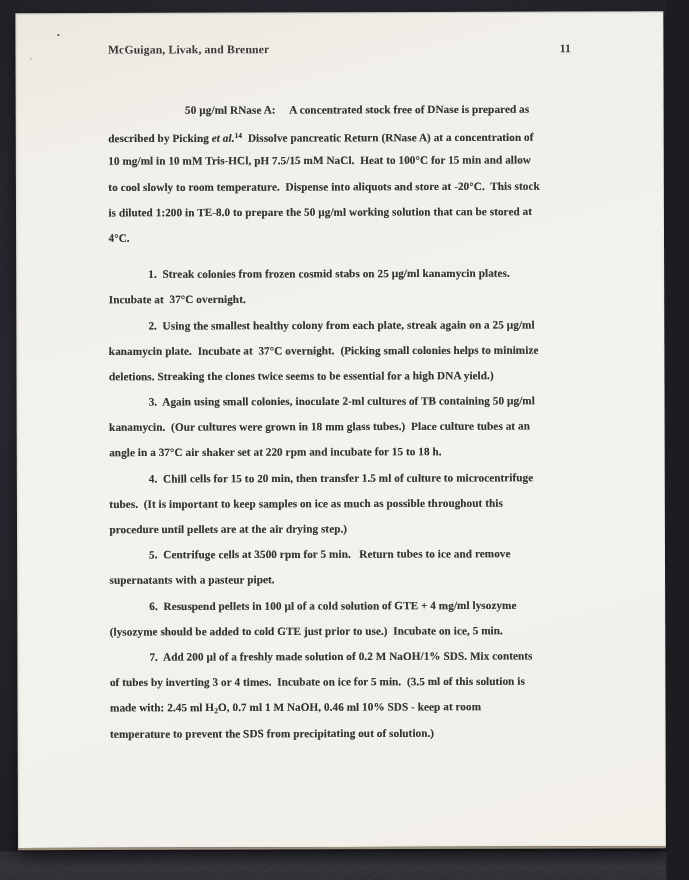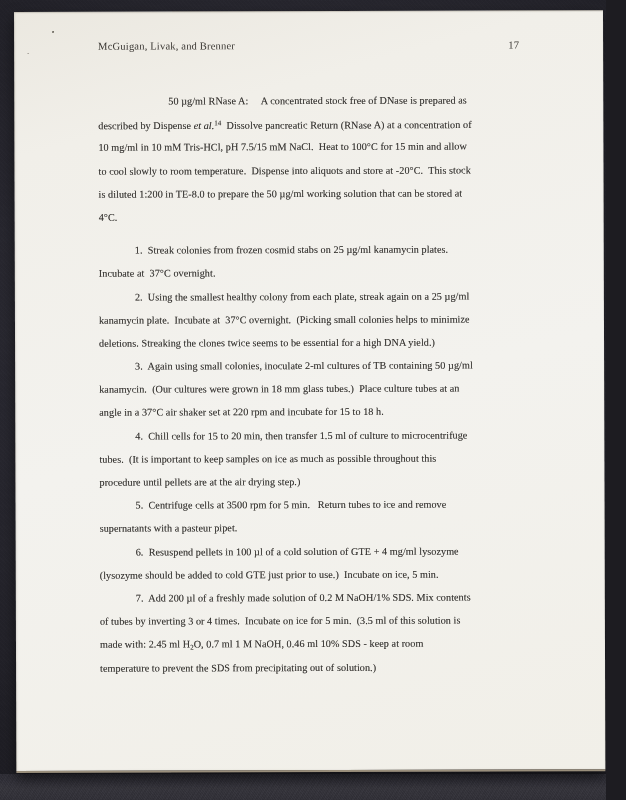--- a/index.html
+++ b/index.html
@@ -9,20 +9,21 @@
     height: 800px;
     overflow: hidden;
     background: #1d1c21;
     font-family: "Liberation Serif", "DejaVu Serif", serif;
   }
   .photo {
     position: relative;
     width: 606px;
     height: 800px;
     overflow: hidden;
+    font-weight: bold;
   }
   .backdrop {
     position: absolute;
     inset: 0;
     background:
       radial-gradient(130% 95% at 52% 42%, rgba(82,82,96,0.30), rgba(0,0,0,0.42) 88%),
       #282730;
   }
   .grain {
     position: absolute;
@@ -120,28 +121,28 @@
   <div class="floor">
     <div class="floor-grain"></div>
   </div>
 
   <div class="paper">
     <div class="speck a"></div>
     <div class="speck b"></div>
 
     <div class="running-head">
       <span>McGuigan, Livak, and Brenner</span>
-      <span>17</span>
+      <span>11</span>
     </div>
 
     <div class="text-col">
 
       <div>
         <div class="ln indent-deep">50 µg/ml RNase A:     A concentrated stock free of DNase is prepared as</div>
-        <div class="ln"><span>described by Dispense </span><span class="em-i">et al.</span><sup class="ref">14</sup><span>  Dissolve pancreatic Return (RNase A) at a concentration of</span></div>
+        <div class="ln"><span>described by Picking </span><span class="em-i">et al.</span><sup class="ref">14</sup><span>  Dissolve pancreatic Return (RNase A) at a concentration of</span></div>
         <div class="ln">10 mg/ml in 10 mM Tris-HCl, pH 7.5/15 mM NaCl.  Heat to 100°C for 15 min and allow</div>
         <div class="ln">to cool slowly to room temperature.  Dispense into aliquots and store at -20°C.  This stock</div>
         <div class="ln">is diluted 1:200 in TE-8.0 to prepare the 50 µg/ml working solution that can be stored at</div>
         <div class="ln">4°C.</div>
       </div>
 
       <div class="para-gap"></div>
 
       <div>
         <div>

